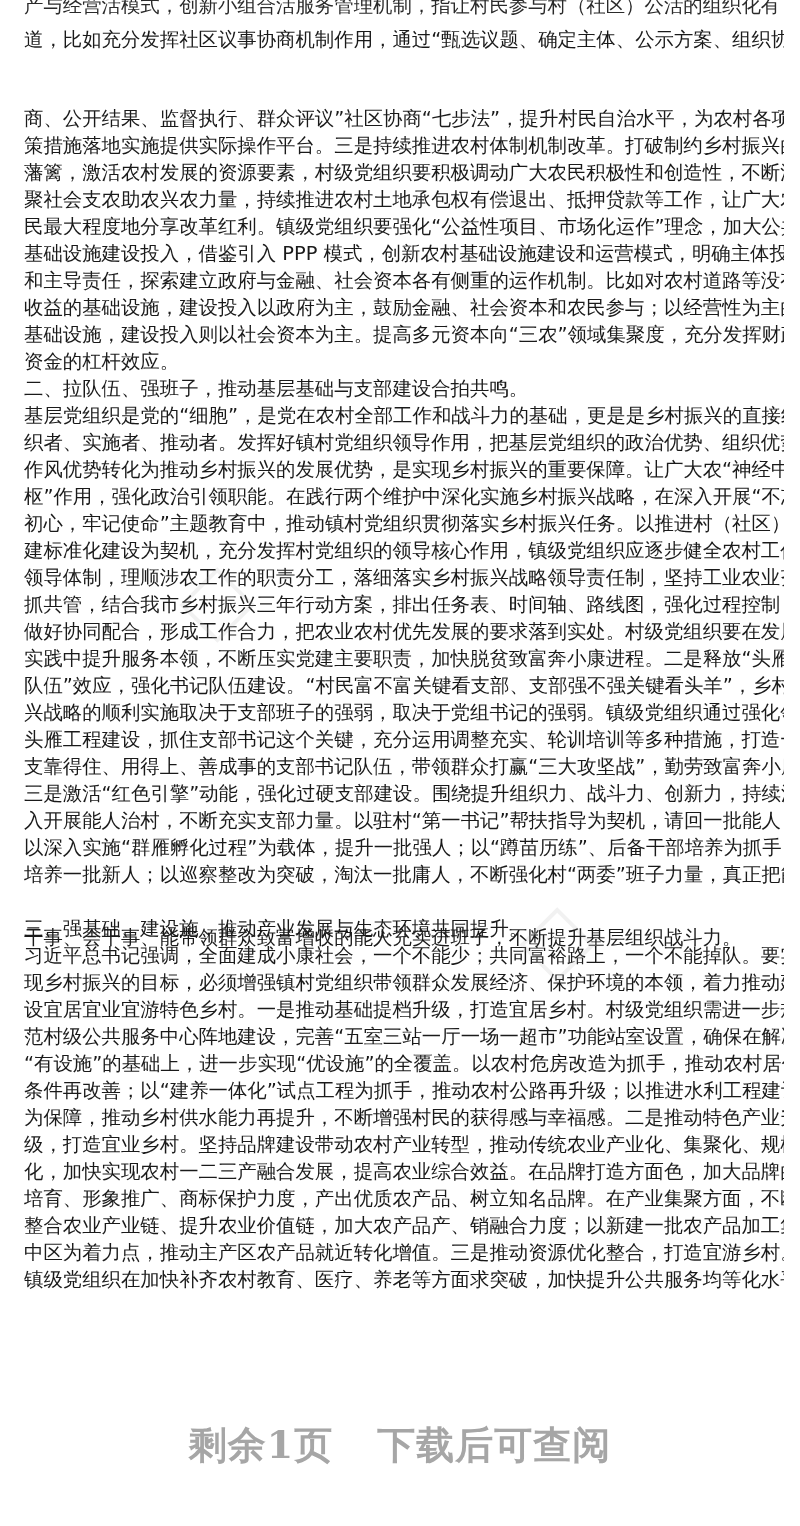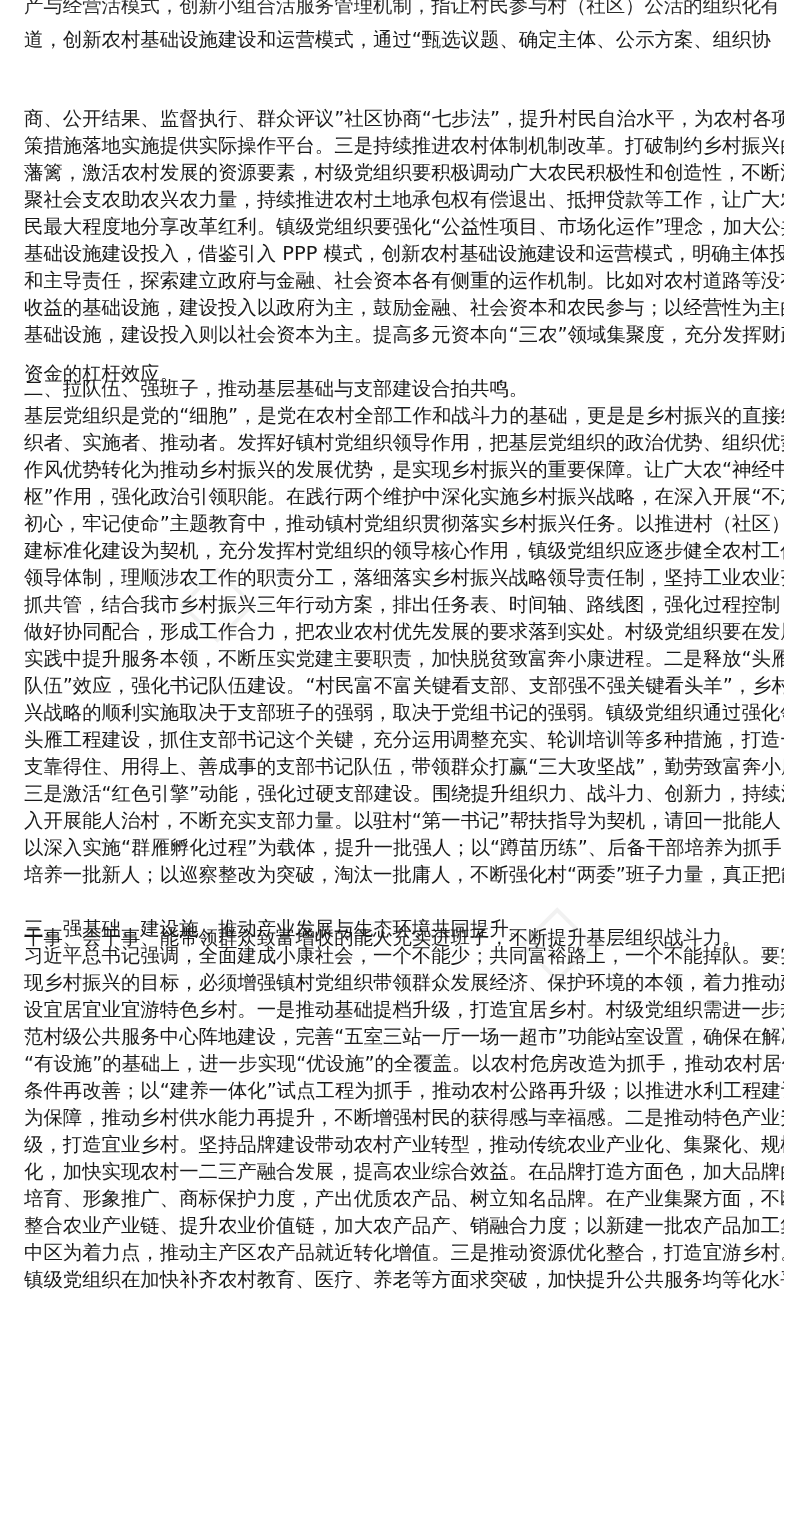--- a/index.html
+++ b/index.html
@@ -63,31 +63,31 @@
     }
     .more-banner span { display: inline-block; }
     .more-banner .gap { width: 44px; }
   </style>
 </head>
 <body>
 
 <div class="page">
   <div id="lines">
       <div class="line cut" style="top: -8px;">产与经营活模式，创新小组合活服务管理机制，指让村民参与村（社区）公活的组织化有</div>
-      <div class="line" style="top: 26px;">道，创新农村基础设施建设和运营模式，通过“甄选议题、确定主体、公示方案、组织协</div>
+      <div class="line" style="top: 26px;">道，比如充分发挥社区议事协商机制作用，通过“甄选议题、确定主体、公示方案、组织协</div>
       <div class="line" style="top: 105px;">商、公开结果、监督执行、群众评议”社区协商“七步法”，提升村民自治水平，为农村各项政</div>
       <div class="line" style="top: 132px;">策措施落地实施提供实际操作平台。三是持续推进农村体制机制改革。打破制约乡村振兴的</div>
       <div class="line" style="top: 159px;">藩篱，激活农村发展的资源要素，村级党组织要积极调动广大农民积极性和创造性，不断汇</div>
       <div class="line" style="top: 186px;">聚社会支农助农兴农力量，持续推进农村土地承包权有偿退出、抵押贷款等工作，让广大农</div>
       <div class="line" style="top: 213px;">民最大程度地分享改革红利。镇级党组织要强化“公益性项目、市场化运作”理念，加大公共</div>
       <div class="line" style="top: 240px;">基础设施建设投入，借鉴引入 PPP 模式，创新农村基础设施建设和运营模式，明确主体投入</div>
       <div class="line" style="top: 267px;">和主导责任，探索建立政府与金融、社会资本各有侧重的运作机制。比如对农村道路等没有</div>
       <div class="line" style="top: 294px;">收益的基础设施，建设投入以政府为主，鼓励金融、社会资本和农民参与；以经营性为主的</div>
       <div class="line" style="top: 321px;">基础设施，建设投入则以社会资本为主。提高多元资本向“三农”领域集聚度，充分发挥财政</div>
-      <div class="line" style="top: 360px;">资金的杠杆效应。</div>
+      <div class="line" style="top: 348px;">资金的杠杆效应。</div>
       <div class="line heading" style="top: 375px;">二、拉队伍、强班子，推动基层基础与支部建设合拍共鸣。</div>
       <div class="line" style="top: 402px;">基层党组织是党的“细胞”，是党在农村全部工作和战斗力的基础，更是是乡村振兴的直接组</div>
       <div class="line" style="top: 429px;">织者、实施者、推动者。发挥好镇村党组织领导作用，把基层党组织的政治优势、组织优势、</div>
       <div class="line" style="top: 456px;">作风优势转化为推动乡村振兴的发展优势，是实现乡村振兴的重要保障。让广大农“神经中</div>
       <div class="line" style="top: 483px;">枢”作用，强化政治引领职能。在践行两个维护中深化实施乡村振兴战略，在深入开展“不忘</div>
       <div class="line" style="top: 510px;">初心，牢记使命”主题教育中，推动镇村党组织贯彻落实乡村振兴任务。以推进村（社区）党</div>
       <div class="line" style="top: 537px;">建标准化建设为契机，充分发挥村党组织的领导核心作用，镇级党组织应逐步健全农村工作</div>
       <div class="line" style="top: 564px;">领导体制，理顺涉农工作的职责分工，落细落实乡村振兴战略领导责任制，坚持工业农业齐</div>
       <div class="line" style="top: 591px;">抓共管，结合我市乡村振兴三年行动方案，排出任务表、时间轴、路线图，强化过程控制，</div>
       <div class="line" style="top: 618px;">做好协同配合，形成工作合力，把农业农村优先发展的要求落到实处。村级党组织要在发展</div>
@@ -113,13 +113,16 @@
       <div class="line" style="top: 1158px;">化，加快实现农村一二三产融合发展，提高农业综合效益。在品牌打造方面色，加大品牌的</div>
       <div class="line" style="top: 1185px;">培育、形象推广、商标保护力度，产出优质农产品、树立知名品牌。在产业集聚方面，不断</div>
       <div class="line" style="top: 1212px;">整合农业产业链、提升农业价值链，加大农产品产、销融合力度；以新建一批农产品加工集</div>
       <div class="line" style="top: 1239px;">中区为着力点，推动主产区农产品就近转化增值。三是推动资源优化整合，打造宜游乡村。</div>
       <div class="line" style="top: 1266px;">镇级党组织在加快补齐农村教育、医疗、养老等方面求突破，加快提升公共服务均等化水平，</div>
     </div>
 
   <div class="watermark" style="left:180px; top:560px;">□</div>
   <div class="watermark" style="left:520px; top:900px;">□</div>
 
+  <div class="more-banner">
+    <span>剩余1页</span><span class="gap"></span><span>下载后可查阅</span>
+  </div>
 </div>
 
 </body></html>

